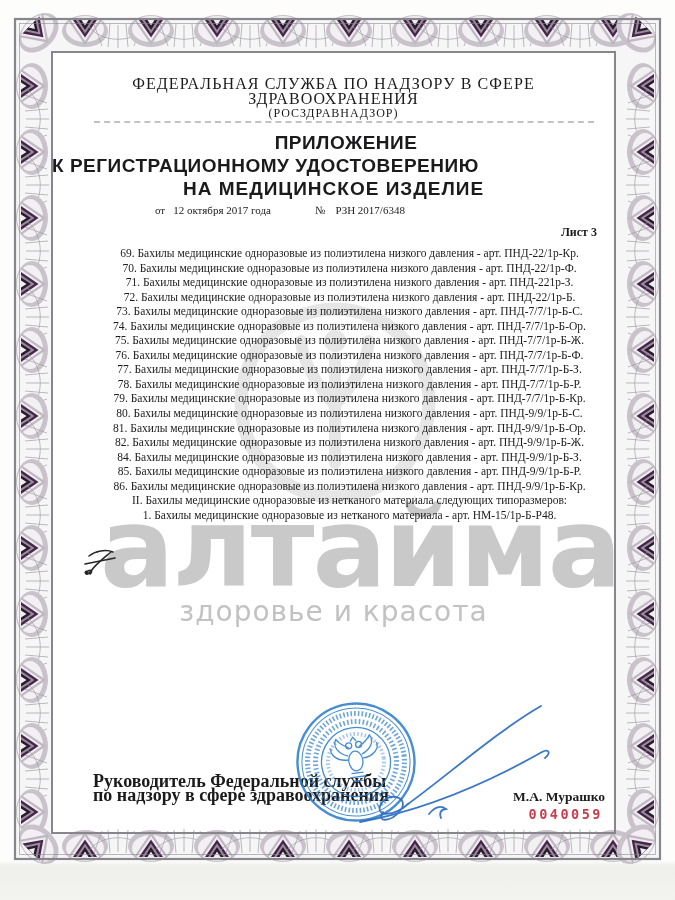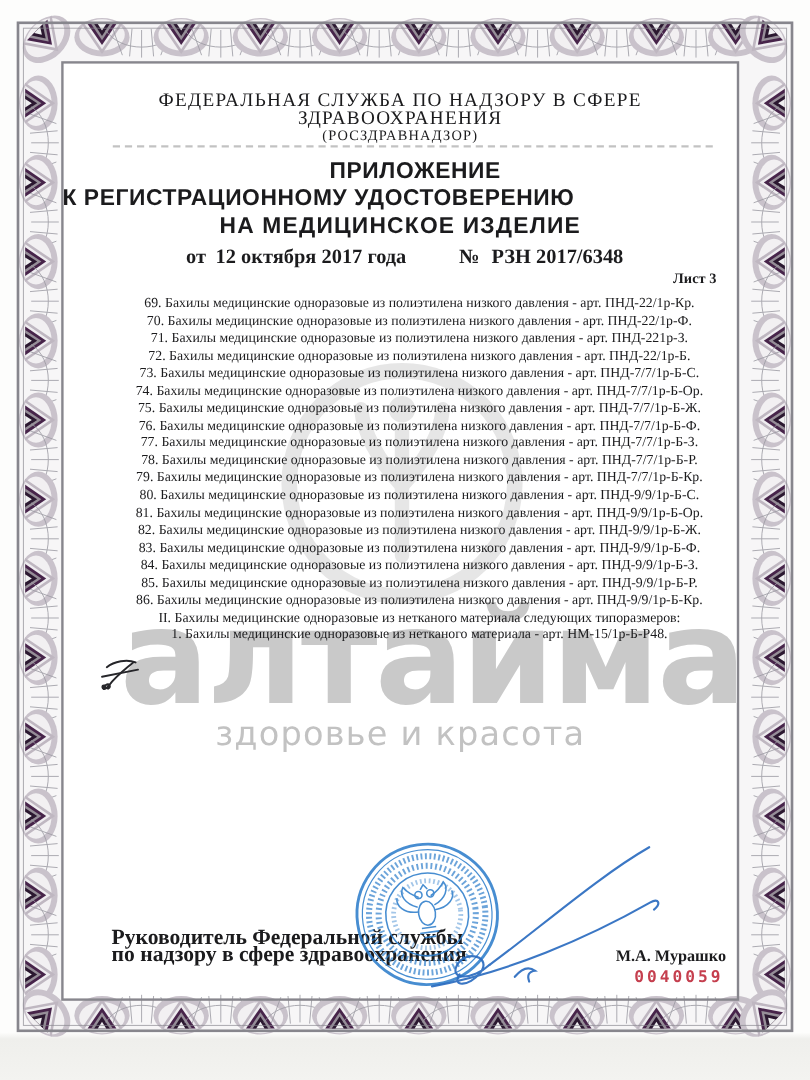--- a/index.html
+++ b/index.html
@@ -17,21 +17,21 @@
               font:28px/1.1 "DejaVu Sans",sans-serif;color:#c2c2c2;letter-spacing:1px;}
   
   .doc{position:absolute;inset:0;z-index:3;}
   .agency-block{position:absolute;top:24px;left:0;right:0;text-align:center;}
   .agency1{font-size:16px;line-height:15px;letter-spacing:1.1px;}
   .agency2{font-size:12px;line-height:15px;letter-spacing:1px;}
   .divider{position:absolute;top:69px;left:42px;width:500px;border-top:2px dashed #a3a3a3;opacity:.65;}
   .t1{position:absolute;top:79px;left:0;right:0;text-align:center;font:bold 19px/23px "Liberation Sans",sans-serif;letter-spacing:.5px;margin-left:25px;}
   .t2{position:absolute;top:102px;left:0;right:0;text-align:left;font:bold 19px/23px "Liberation Sans",sans-serif;letter-spacing:.5px;}
   .t3{position:absolute;top:125px;left:0;right:0;text-align:center;font:bold 19px/23px "Liberation Sans",sans-serif;letter-spacing:1px;}
-  .date-row{position:absolute;top:152px;left:103px;font-weight:bold;font-size:17px;white-space:nowrap;}
+  .date-row{position:absolute;top:152px;left:103px;font-weight:normal;font-size:11px;white-space:nowrap;}
   .date-row .dlabel{margin-right:8px;}
   .date-row .nlabel{margin-left:44px;margin-right:10px;}
   .sheet{position:absolute;top:173px;right:18px;font-weight:bold;font-size:12px;}
   .item-list{position:absolute;top:194px;left:36px;right:4px;text-align:center;}
   .item{font-size:11.5px;line-height:14.55px;white-space:nowrap;}
   .paraph{position:absolute;left:30px;top:494px;}
   .footer-role{position:absolute;left:41px;top:723px;font-weight:bold;font-size:18px;line-height:13.8px;}
   .signer-name{position:absolute;right:10px;top:737px;font-weight:bold;font-size:13.5px;}
   .serial{position:absolute;right:12px;top:754px;font-family:"DejaVu Sans Mono",monospace;
           font-weight:bold;font-size:13.5px;letter-spacing:2.5px;color:#c53f4e;}
@@ -199,21 +199,20 @@
           <div class="item">73. Бахилы медицинские одноразовые из полиэтилена низкого давления - арт. ПНД-7/7/1р-Б-С.</div>
           <div class="item">74. Бахилы медицинские одноразовые из полиэтилена низкого давления - арт. ПНД-7/7/1р-Б-Ор.</div>
           <div class="item">75. Бахилы медицинские одноразовые из полиэтилена низкого давления - арт. ПНД-7/7/1р-Б-Ж.</div>
           <div class="item">76. Бахилы медицинские одноразовые из полиэтилена низкого давления - арт. ПНД-7/7/1р-Б-Ф.</div>
           <div class="item">77. Бахилы медицинские одноразовые из полиэтилена низкого давления - арт. ПНД-7/7/1р-Б-З.</div>
           <div class="item">78. Бахилы медицинские одноразовые из полиэтилена низкого давления - арт. ПНД-7/7/1р-Б-Р.</div>
           <div class="item">79. Бахилы медицинские одноразовые из полиэтилена низкого давления - арт. ПНД-7/7/1р-Б-Кр.</div>
           <div class="item">80. Бахилы медицинские одноразовые из полиэтилена низкого давления - арт. ПНД-9/9/1р-Б-С.</div>
           <div class="item">81. Бахилы медицинские одноразовые из полиэтилена низкого давления - арт. ПНД-9/9/1р-Б-Ор.</div>
           <div class="item">82. Бахилы медицинские одноразовые из полиэтилена низкого давления - арт. ПНД-9/9/1р-Б-Ж.</div>
-          <div class="item">83. Бахилы медицинские одноразовые из полиэтилена низкого давления - арт. ПНД-9/9/1р-Б-Ф.</div>
           <div class="item">84. Бахилы медицинские одноразовые из полиэтилена низкого давления - арт. ПНД-9/9/1р-Б-З.</div>
           <div class="item">85. Бахилы медицинские одноразовые из полиэтилена низкого давления - арт. ПНД-9/9/1р-Б-Р.</div>
           <div class="item">86. Бахилы медицинские одноразовые из полиэтилена низкого давления - арт. ПНД-9/9/1р-Б-Кр.</div>
           <div class="item">II. Бахилы медицинские одноразовые из нетканого материала следующих типоразмеров:</div>
           <div class="item">1. Бахилы медицинские одноразовые из нетканого материала - арт. НМ-15/1р-Б-Р48.</div>
         </div>
 
       <svg class="paraph" width="38" height="36" viewBox="0 0 38 36">
         <g fill="none" stroke="#26262a" stroke-width="1.6" stroke-linecap="round">
           <path d="M7,10 C13,5 24,3 31,6"></path>

